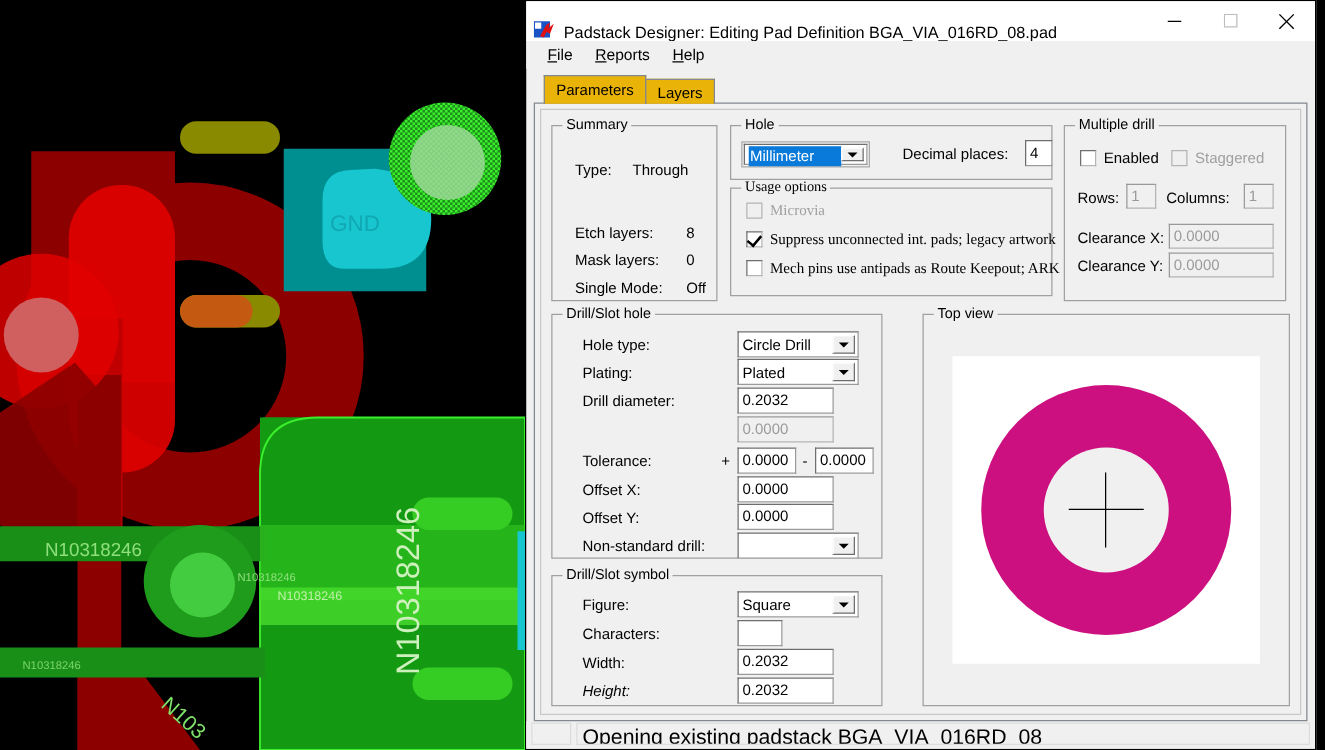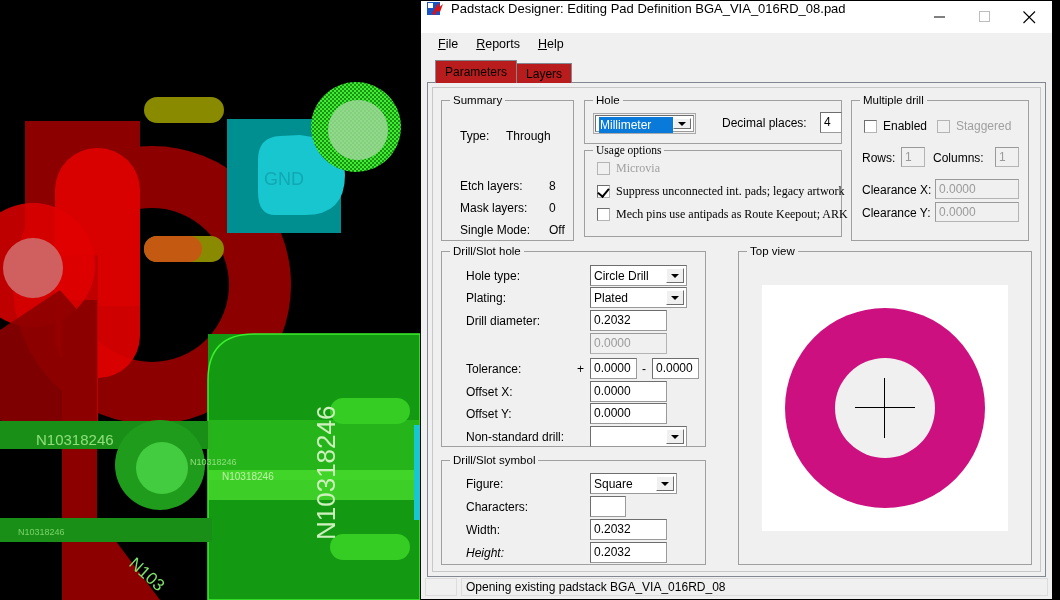--- a/index.html
+++ b/index.html
@@ -21,39 +21,39 @@
     background:#f0f0f0;
     border:1px solid #000;
     box-sizing:border-box;
     display:flex;flex-direction:column;
   }
   #rightstrip{position:absolute;left:1053px;top:0;width:7px;height:600px;background:#000;}
 
   
   .titlebar{
     height:32px;min-height:32px;background:#ffffff;
-    display:flex;align-items:flex-start;padding:0 0 0 6px;box-sizing:border-box;
+    display:flex;align-items:flex-end;padding:0 0 0 6px;box-sizing:border-box;
   }
   .titleicon{width:17px;height:17px;position:relative;flex:0 0 auto;margin-right:7px;}
   .titletext{
     font-size:13px;color:#000;white-space:nowrap;overflow:hidden;flex:1 1 auto;
   }
   .wbtns{display:flex;align-items:stretch;height:32px;flex:0 0 auto;}
   .wbtn{width:45px;height:32px;display:flex;align-items:center;justify-content:center;}
   .wbtn svg{display:block;}
 
   
   .menubar{height:22px;min-height:22px;display:flex;align-items:center;padding-left:8px;background:#f0f0f0;}
   .menuitem{padding:2px 9px;font-size:12.5px;color:#000;}
   .menuitem u{text-decoration:underline;}
 
   
   .tabstrip{height:22px;min-height:22px;position:relative;margin:6px 0 0 14px;display:flex;align-items:flex-end;}
   .tab{
-    font-size:12px;padding:3px 9px 3px 9px;background:#b91c1c;
+    font-size:12px;padding:3px 9px 3px 9px;background:#eab308;
     border:1px solid #828790;border-bottom:none;position:relative;margin-right:-1px;
     box-sizing:border-box;height:22px;line-height:15px;
   }
   .tab.active{z-index:3;height:23px;padding-top:4px;}
   .tab.inactive{height:20px;margin-top:3px;z-index:1;}
 
   
   .tabbody{
     flex:1 1 auto;margin:0 6px 0 6px;border:1px solid #828790;border-top:1px solid #828790;
     background:#f0f0f0;position:relative;margin-top:-1px;box-sizing:border-box;
@@ -119,21 +119,21 @@
   .cross-v{position:absolute;background:#000;width:1px;}
 
   
   .statusbar{
     height:22px;min-height:22px;display:flex;align-items:stretch;
     background:#f0f0f0;padding:1px 4px 3px 4px;box-sizing:border-box;
   }
   .sbcell1{width:32px;border:1px solid #dcdcdc;box-sizing:border-box;}
   .sbcell2{
     flex:1 1 auto;border:1px solid #dcdcdc;box-sizing:border-box;margin-left:4px;
-    font-size:12px;padding:1px 0 0 4px;color:#000;white-space:nowrap;overflow:hidden;
+    font-size:17px;padding:1px 0 0 4px;color:#000;white-space:nowrap;overflow:hidden;
   }
 </style>
 </head>
 <body>
 
 <div id="pcb">
   <svg width="1060" height="600" viewBox="0 0 1060 600">
     <defs>
       <pattern id="hatch" width="4" height="4" patternUnits="userSpaceOnUse">
         <rect width="4" height="4" fill="#1d8f1a"></rect>
@@ -363,21 +363,21 @@
           <div class="arrow">
               <i></i>
             </div>
         </div>
       </div>
 
       <div class="gb" style="left:8px;top:372px;width:265px;height:105px;">
         <div class="gbt">Drill/Slot symbol</div>
 
         <div class="lbl" style="left:24px;top:16px;">Figure:</div>
-        <div class="cb" style="left:148px;top:12px;width:87px;height:21px;">
+        <div class="cb" style="left:148px;top:12px;width:97px;height:21px;">
           <div class="cbv" style="top:2px;">Square</div>
           <div class="arrow">
               <i></i>
             </div>
         </div>
 
         <div class="lbl" style="left:24px;top:39px;">Characters:</div>
         <div class="tf" style="left:148px;top:35px;width:36px;height:21px;"></div>
 
         <div class="lbl" style="left:24px;top:62px;">Width:</div>

